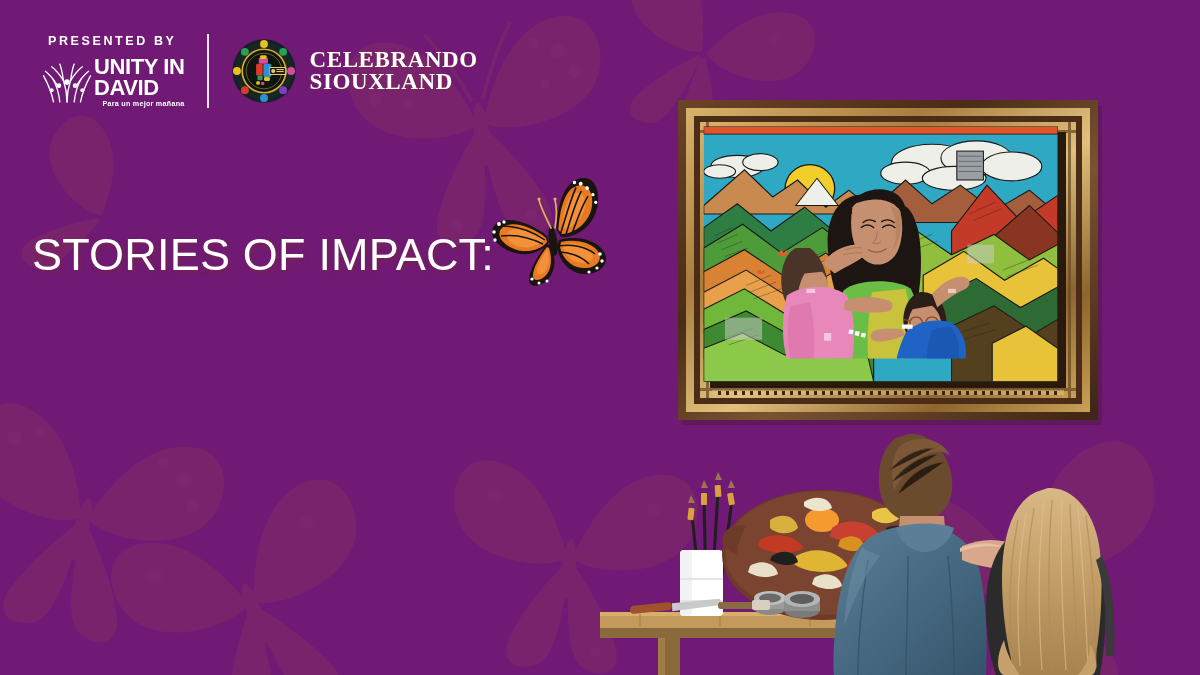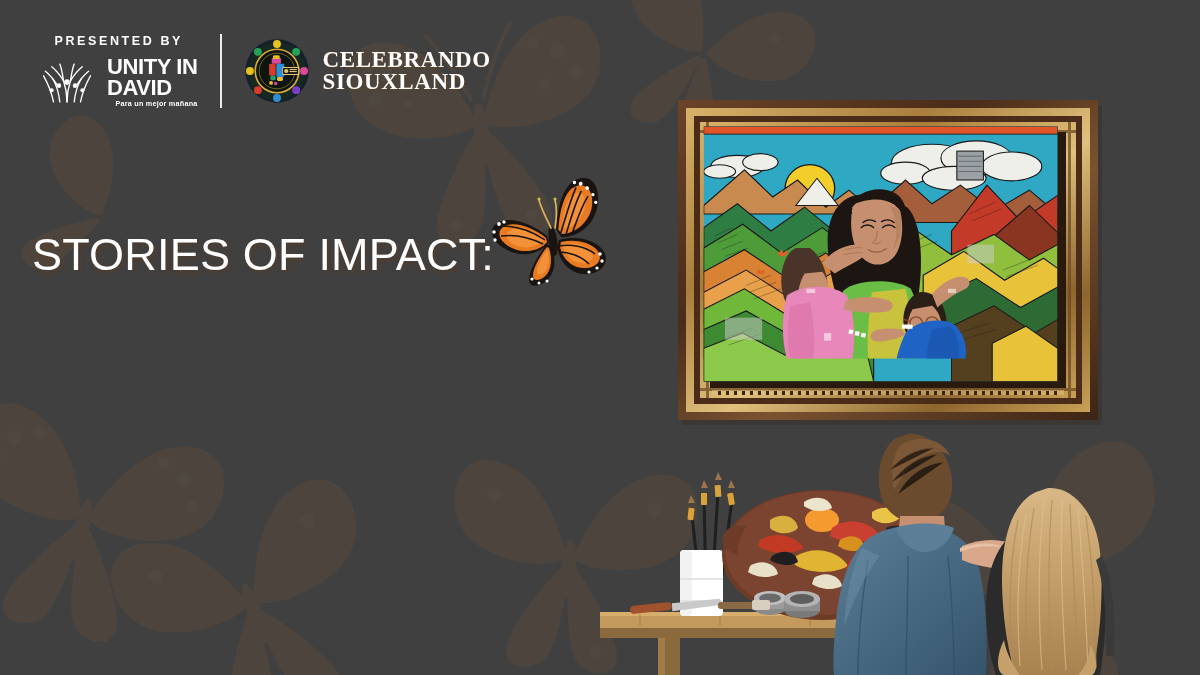--- a/index.html
+++ b/index.html
@@ -5,21 +5,21 @@
   html, body {
     margin: 0;
     padding: 0;
     background: #1a1a1a;
   }
   #poster {
     position: relative;
     width: 1200px;
     height: 675px;
     overflow: hidden;
-    background: #404040;
+    background: #701a75;
     font-family: "Liberation Sans", sans-serif;
     user-select: none;
   }
 
   
   .wm {
     position: absolute;
     opacity: 0.085;
     pointer-events: none;
   }
@@ -51,21 +51,21 @@
   .presented-by {
     color: #ffffff;
     font-size: 12.5px;
     font-weight: bold;
     letter-spacing: 2.6px;
     margin-bottom: 9px;
   }
   .uia-row {
     display: flex;
     align-items: center;
-    gap: 13px;
+    gap: 0;
   }
   .uia-mark { width: 54px; height: 46px; }
   .uia-words {
     display: flex;
     flex-direction: column;
     line-height: 0.93;
   }
   .uia-l1, .uia-l2 {
     color: #ffffff;
     font-weight: bold;

